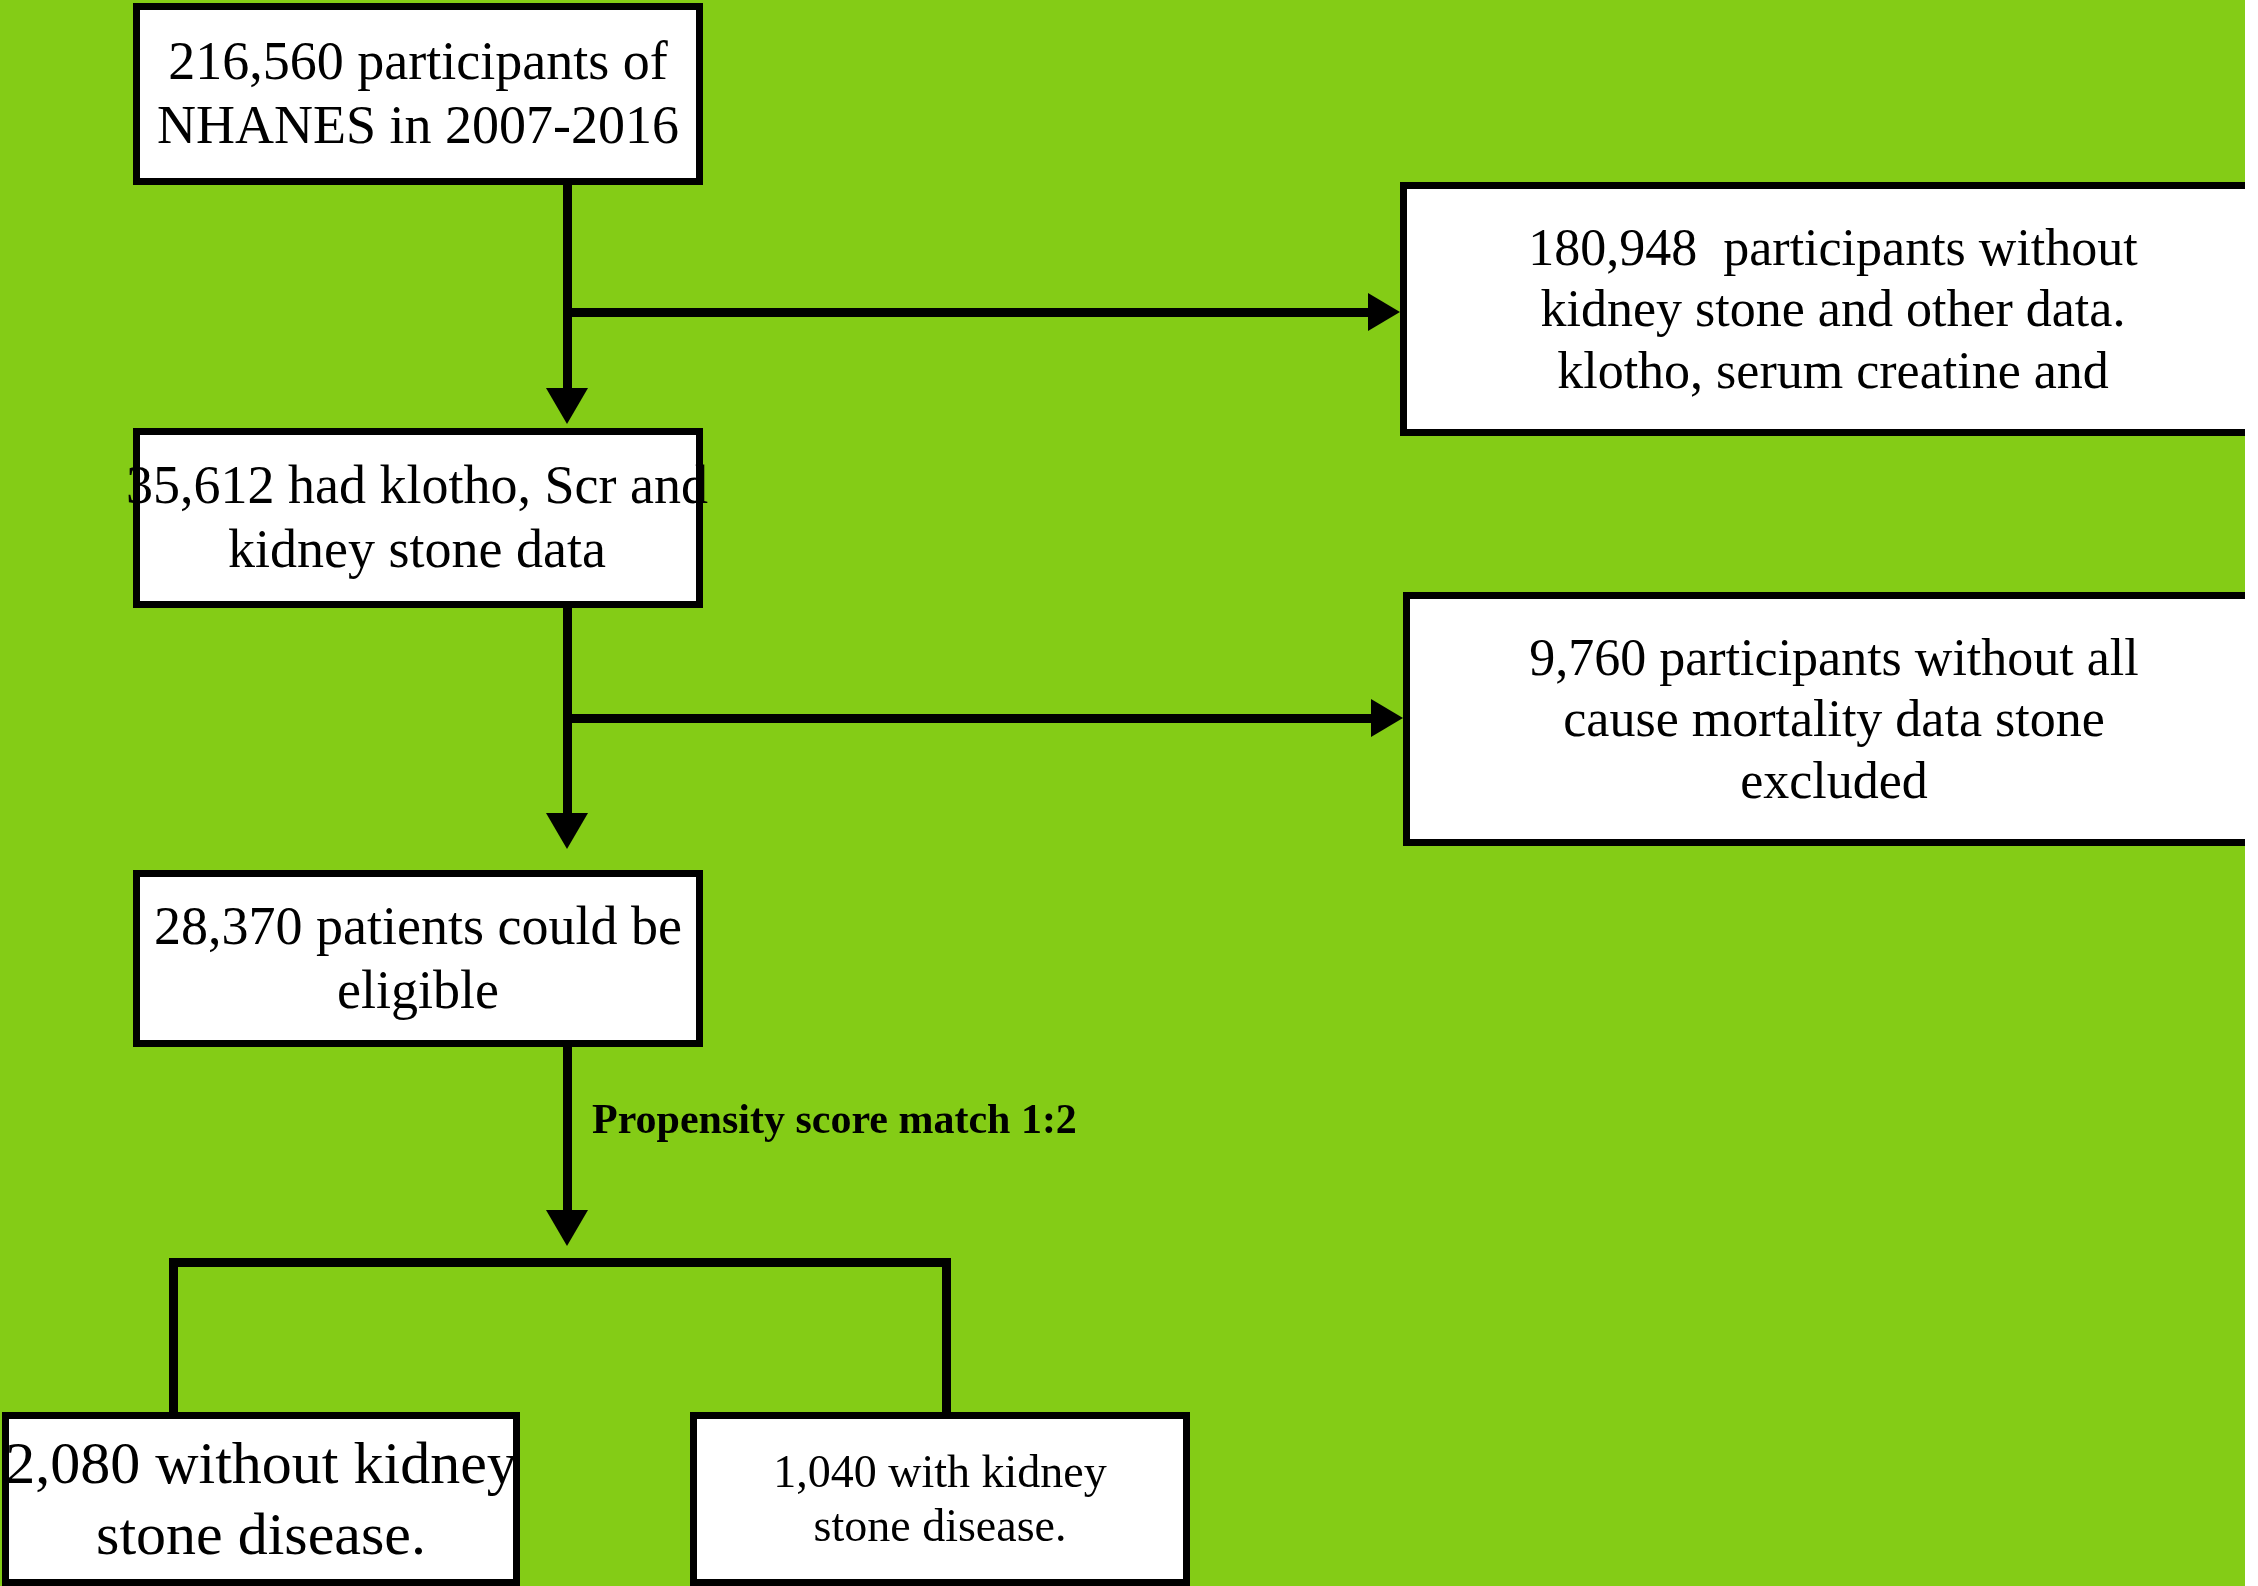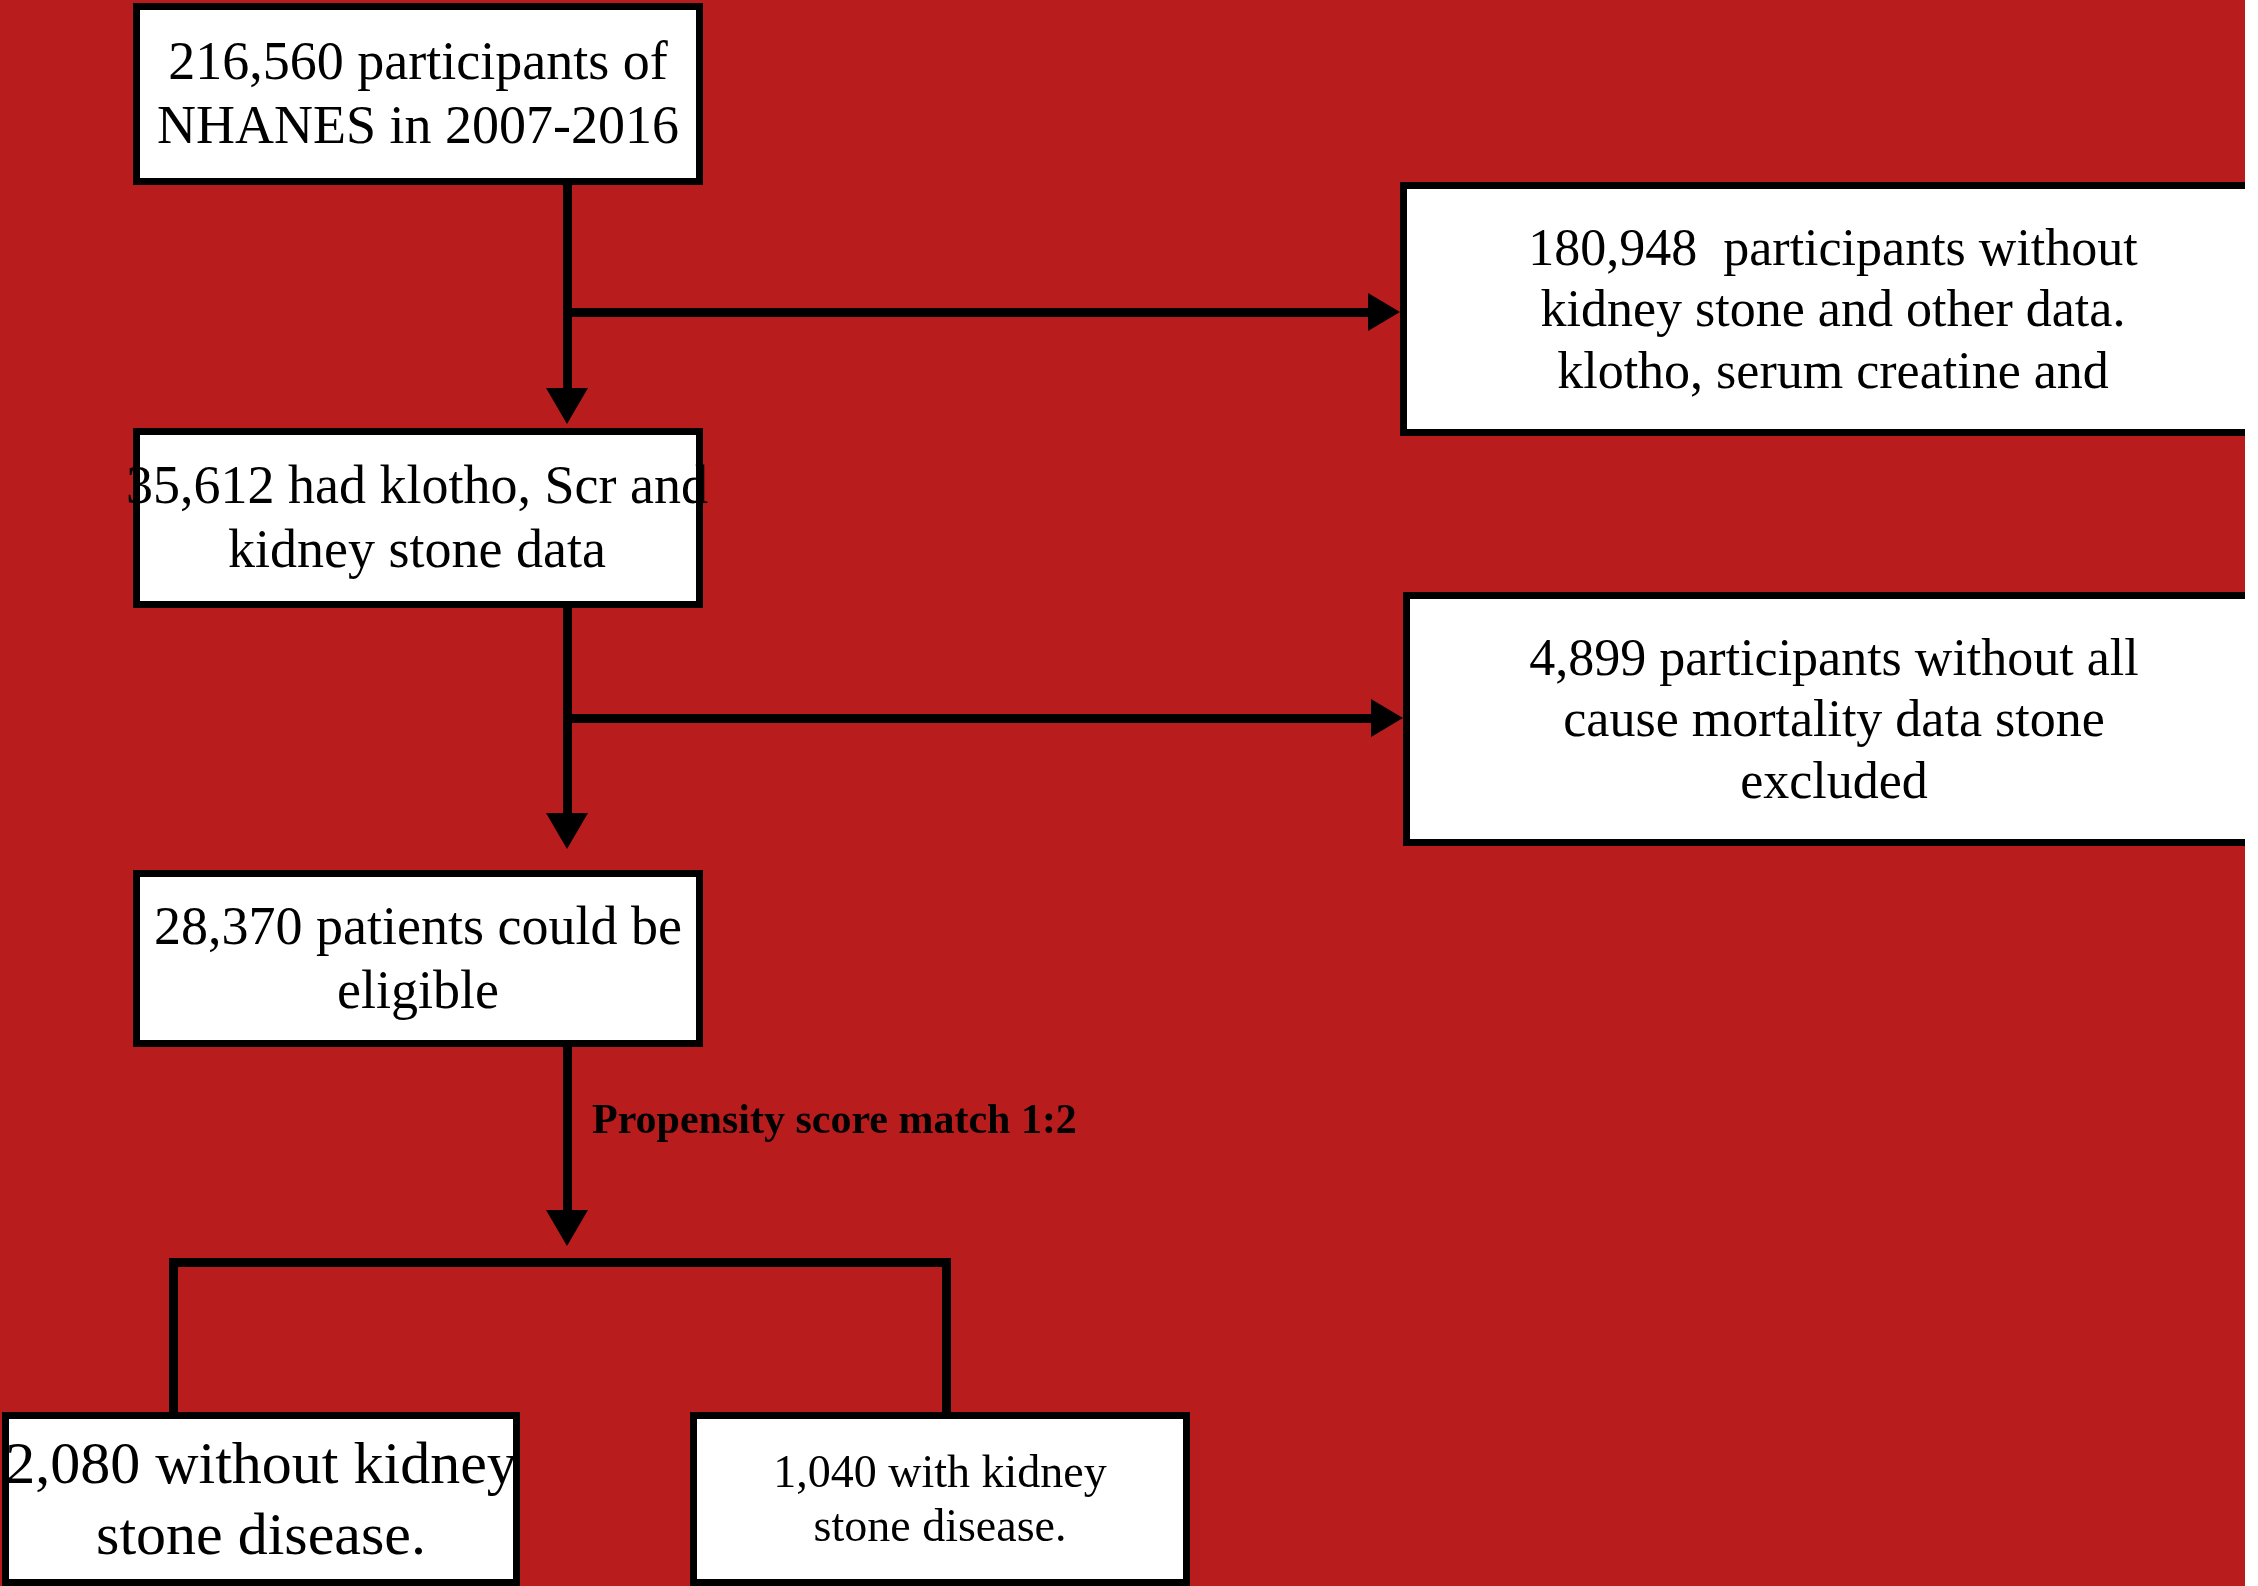--- a/index.html
+++ b/index.html
@@ -9,21 +9,21 @@
     background: #ffffff;
   }
   body {
     font-family: "Liberation Serif", "DejaVu Serif", serif;
     color: #000000;
   }
   #flow-root {
     position: relative;
     width: 2245px;
     height: 1586px;
-    background: #b91c1c;
+    background: #84cc16;
     overflow: hidden;
   }
 
   
   .node-box {
     position: absolute;
     box-sizing: border-box;
     border: 7px solid #000000;
     background: #ffffff;
     display: flex;
@@ -126,21 +126,21 @@
     <span class="line">kidney stone and other data.</span>
     <span class="line">klotho, serum creatine and</span>
   </div>
 
   <div class="node-box" id="box-has-data">
     <span class="line">35,612 had klotho, Scr and</span>
     <span class="line">kidney stone data</span>
   </div>
 
   <div class="node-box" id="box-excl-2">
-    <span class="line">4,899 participants without all</span>
+    <span class="line">9,760 participants without all</span>
     <span class="line">cause mortality data stone</span>
     <span class="line">excluded</span>
   </div>
 
   <div class="node-box" id="box-eligible">
     <span class="line">28,370 patients could be</span>
     <span class="line">eligible</span>
   </div>
 
   <div class="node-box" id="box-without-ks">

